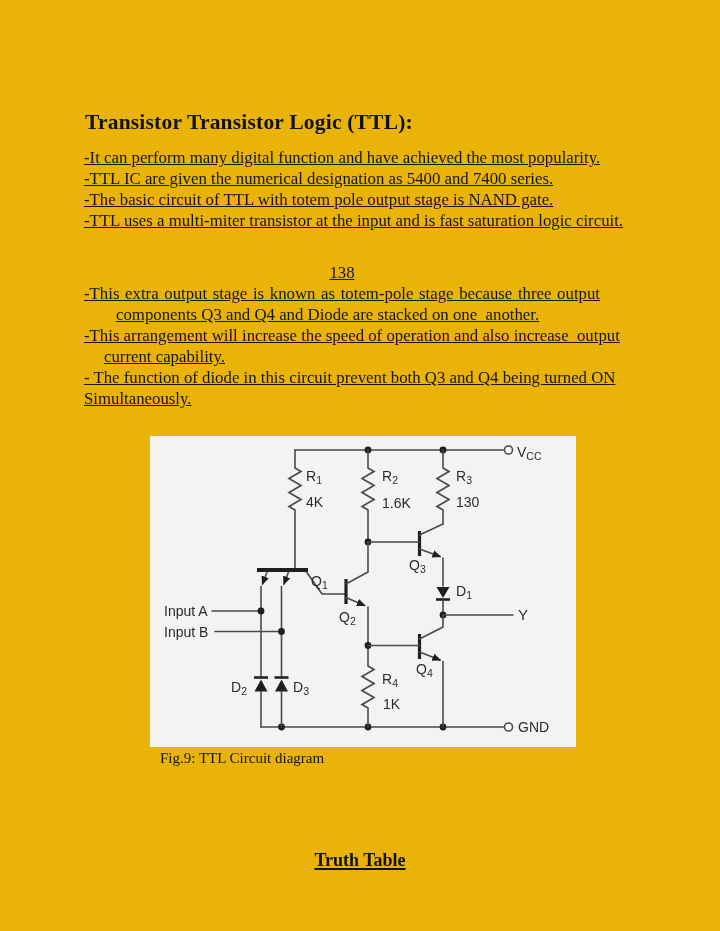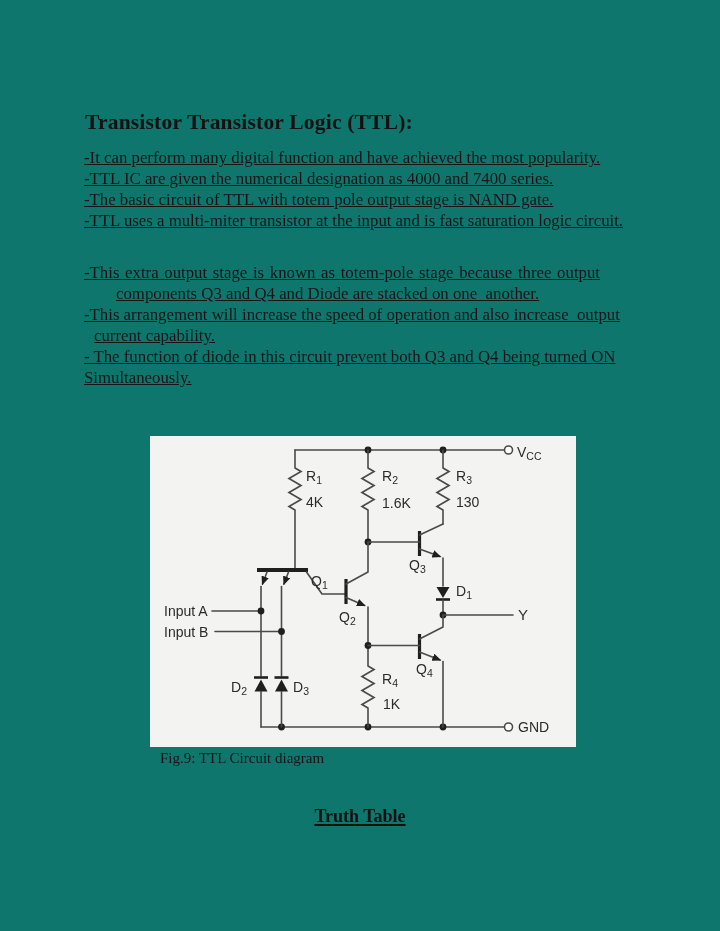--- a/index.html
+++ b/index.html
@@ -1,61 +1,62 @@
 <!DOCTYPE html>
 <html style="--wire: #4a4a4a; --comp: #1f1f1f;"><head>
 <meta charset="utf-8">
 <style>
   html,body{margin:0;padding:0;background:#fff;}
-  .page{position:relative;width:720px;height:931px;background:#0f766e;overflow:hidden;
+  .page{position:relative;width:720px;height:931px;background:#eab308;overflow:hidden;
         font-family:"Liberation Serif", serif;color:#1a1a1a;}
   h1.title{position:absolute;left:85px;top:110px;margin:0;font-size:21.5px;font-weight:bold;
            letter-spacing:0.2px;color:#111;}
   .textblock{position:absolute;font-size:16.8px;line-height:21px;color:#161616;text-decoration:underline;}
   .textblock .line{white-space:pre;height:21px;}
   .intro{left:84px;top:147px;width:570px;}
   .body2{left:84px;top:262px;width:516px;}
   .pagenum{text-align:center;height:21px;}
   .line.just{white-space:normal;text-align:justify;text-align-last:justify;width:516px;}
   .ind16{margin-left:32px;}
-  .ind14{margin-left:10px;}
+  .ind14{margin-left:20px;}
   .ind10{margin-left:0;}
   .figure-bg{position:absolute;left:150px;top:436px;width:426px;height:311px;background:#f3f3f1;}
   svg.circuit{position:absolute;left:0;top:0;}
   .wire{fill:none;stroke:var(--wire,#4a4a4a);stroke-width:1.6;stroke-linecap:round;stroke-linejoin:round;}
   .res{fill:none;stroke:var(--wire,#4a4a4a);stroke-width:1.7;stroke-linejoin:miter;}
   .bar{fill:none;stroke:var(--comp,#1f1f1f);stroke-width:3.2;stroke-linecap:butt;}
   .barthick{fill:none;stroke:var(--comp,#1f1f1f);stroke-width:3.8;stroke-linecap:butt;}
   .dbar{fill:none;stroke:var(--comp,#1f1f1f);stroke-width:2.6;stroke-linecap:butt;}
   .tri{fill:var(--comp,#1f1f1f);stroke:none;}
   .dot{fill:var(--comp,#1f1f1f);stroke:none;}
   .term{fill:#ffffff;stroke:var(--wire,#4a4a4a);stroke-width:1.6;}
   .clbl{font-family:"Liberation Sans",sans-serif;font-size:14px;fill:#2b2b2b;}
   .clbl .sub{font-size:10.5px;}
   .caption{position:absolute;left:160px;top:750px;width:400px;
            font-size:15px;color:#161616;}
-  .truth{position:absolute;left:160px;top:806px;width:400px;text-align:center;}
+  .truth{position:absolute;left:160px;top:850px;width:400px;text-align:center;}
   .truth span{font-size:18px;font-weight:bold;color:#111;
               text-decoration:underline;text-decoration-thickness:2px;text-underline-offset:2px;}
 </style>
 </head>
 <body>
 
 <div class="page">
 
   <h1 class="title">Transistor Transistor Logic (TTL):</h1>
 
   <div class="textblock intro">
     <div class="line">-It can perform many digital function and have achieved the most popularity.</div>
-    <div class="line">-TTL IC are given the numerical designation as 4000 and 7400 series.</div>
+    <div class="line">-TTL IC are given the numerical designation as 5400 and 7400 series.</div>
     <div class="line">-The basic circuit of TTL with totem pole output stage is NAND gate.</div>
     <div class="line">-TTL uses a multi-miter transistor at the input and is fast saturation logic circuit.</div>
   </div>
 
   <div class="textblock body2">
+    <div class="line pagenum">138</div>
     <div class="line just">-This extra output stage is known as totem-pole stage because three output</div>
     <div class="line ind16">components Q3 and Q4 and Diode are stacked on one  another.</div>
     <div class="line">-This arrangement will increase the speed of operation and also increase  output</div>
     <div class="line ind14">current capability.</div>
     <div class="line">- The function of diode in this circuit prevent both Q3 and Q4 being turned ON</div>
     <div class="line ind10">Simultaneously.</div>
   </div>
 
   <div class="figure-bg"></div>
 

